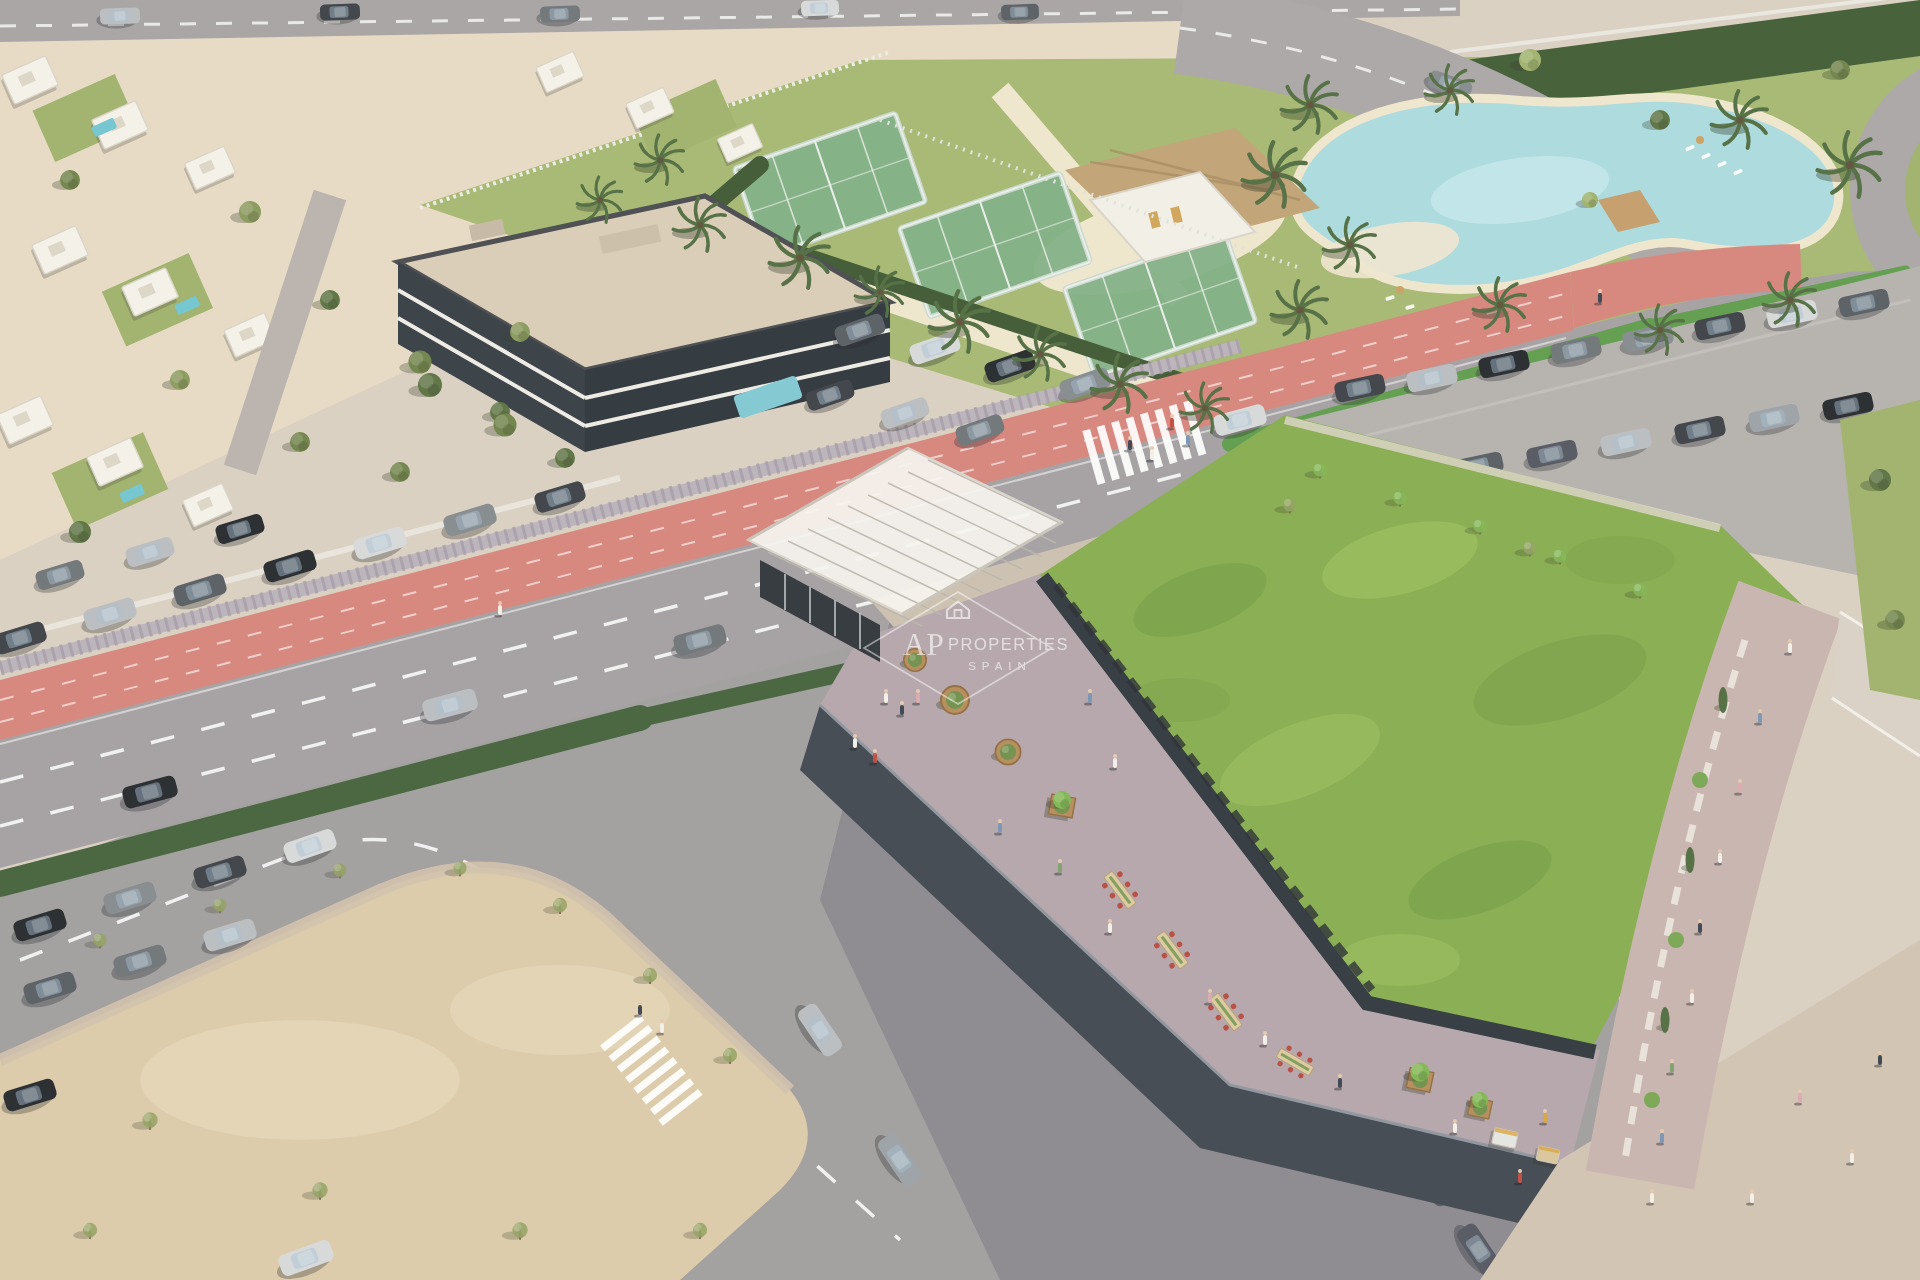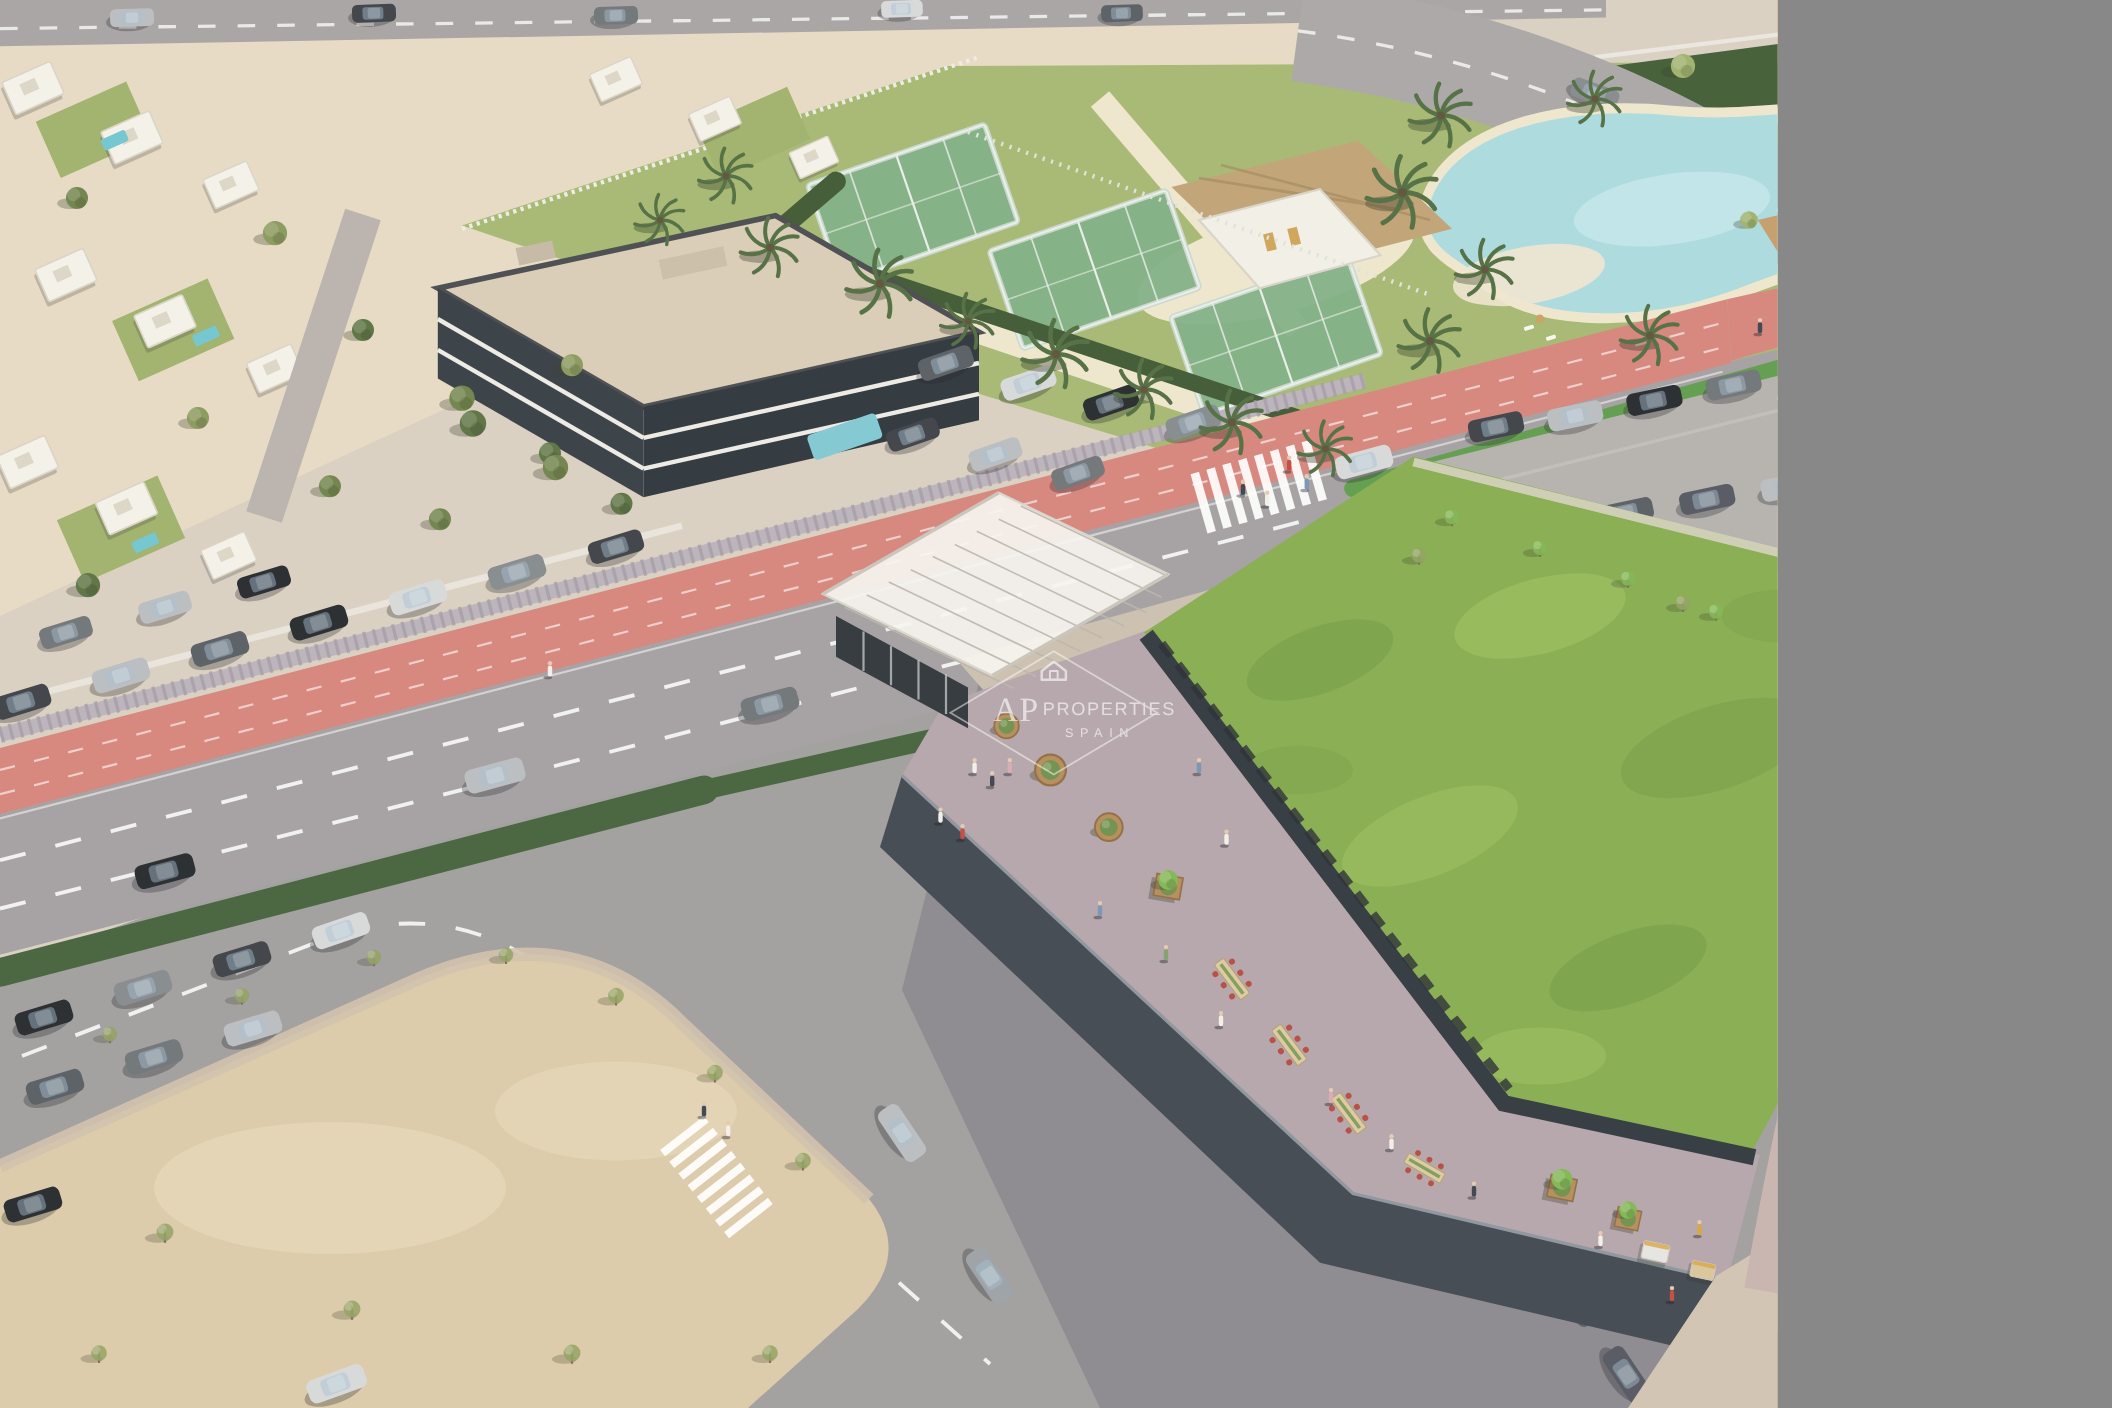--- a/index.html
+++ b/index.html
@@ -1,16 +1,16 @@
 <!DOCTYPE html>
 <html><head>
 <meta charset="utf-8">
 <style>
   html,body{margin:0;padding:0;background:#888;}
-  .stage{position:relative;width:1616px;height:1280px;overflow:hidden;background:#fdba74;}
+  .stage{position:relative;width:1920px;height:1280px;overflow:hidden;background:#fdba74;}
   svg{position:absolute;inset:0;display:block;}
   text{font-family:"Liberation Sans",sans-serif;}
   .wm-ap{font-family:"Liberation Serif",serif;font-size:31px;letter-spacing:1px;}
   .wm-name{font-size:16.5px;letter-spacing:1.5px;font-weight:300;}
   .wm-region{font-size:11.5px;letter-spacing:6px;}
   .dash{stroke:#ffffff;stroke-width:3.5;fill:none;stroke-dasharray:24 28;opacity:.85;}
   .dash2{stroke:#ffffff;stroke-width:3;fill:none;stroke-dasharray:16 20;opacity:.75;}
   .edge{stroke:#ffffff;stroke-width:2;fill:none;opacity:.5;}
   .c1{color:#23262b}.c2{color:#3a3e44}.c3{color:#565b61}.c4{color:#83888d}.c5{color:#b9bcbf}
   .c6{color:#d6d8d9}.c7{color:#6d7277}.c8{color:#52555e}.c9{color:#9aa0a6}.c10{color:#e4e4e2}

